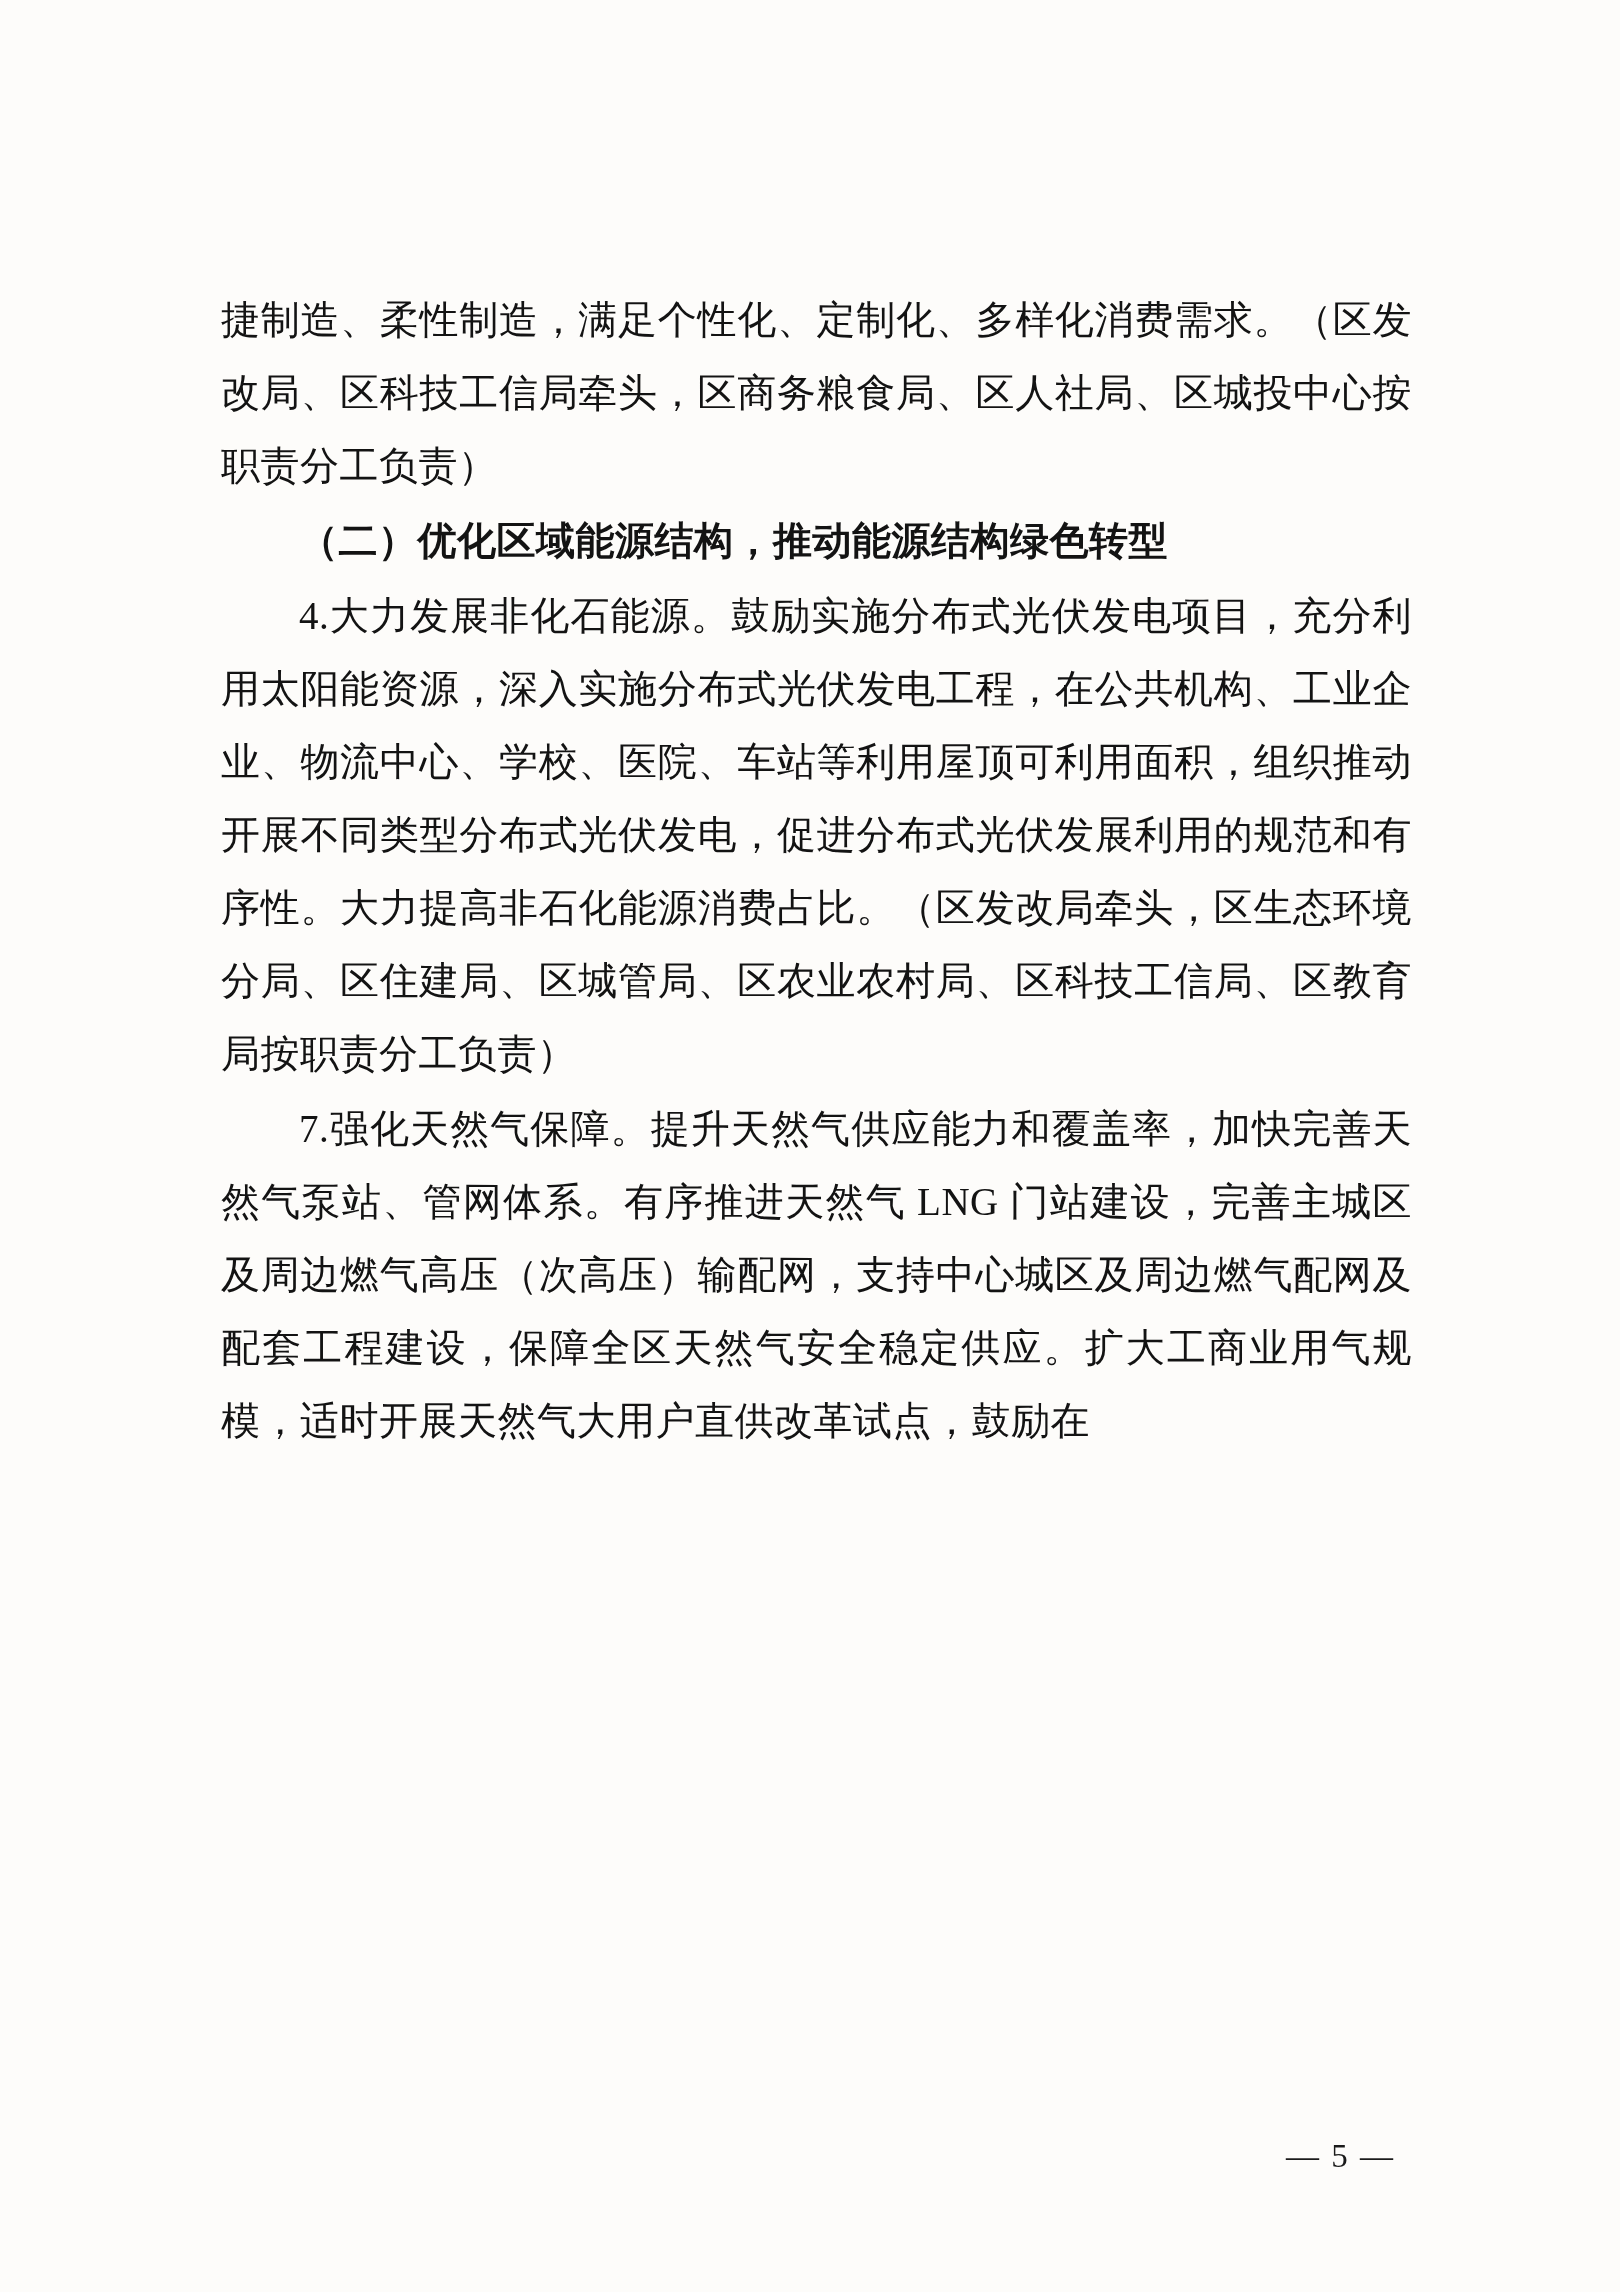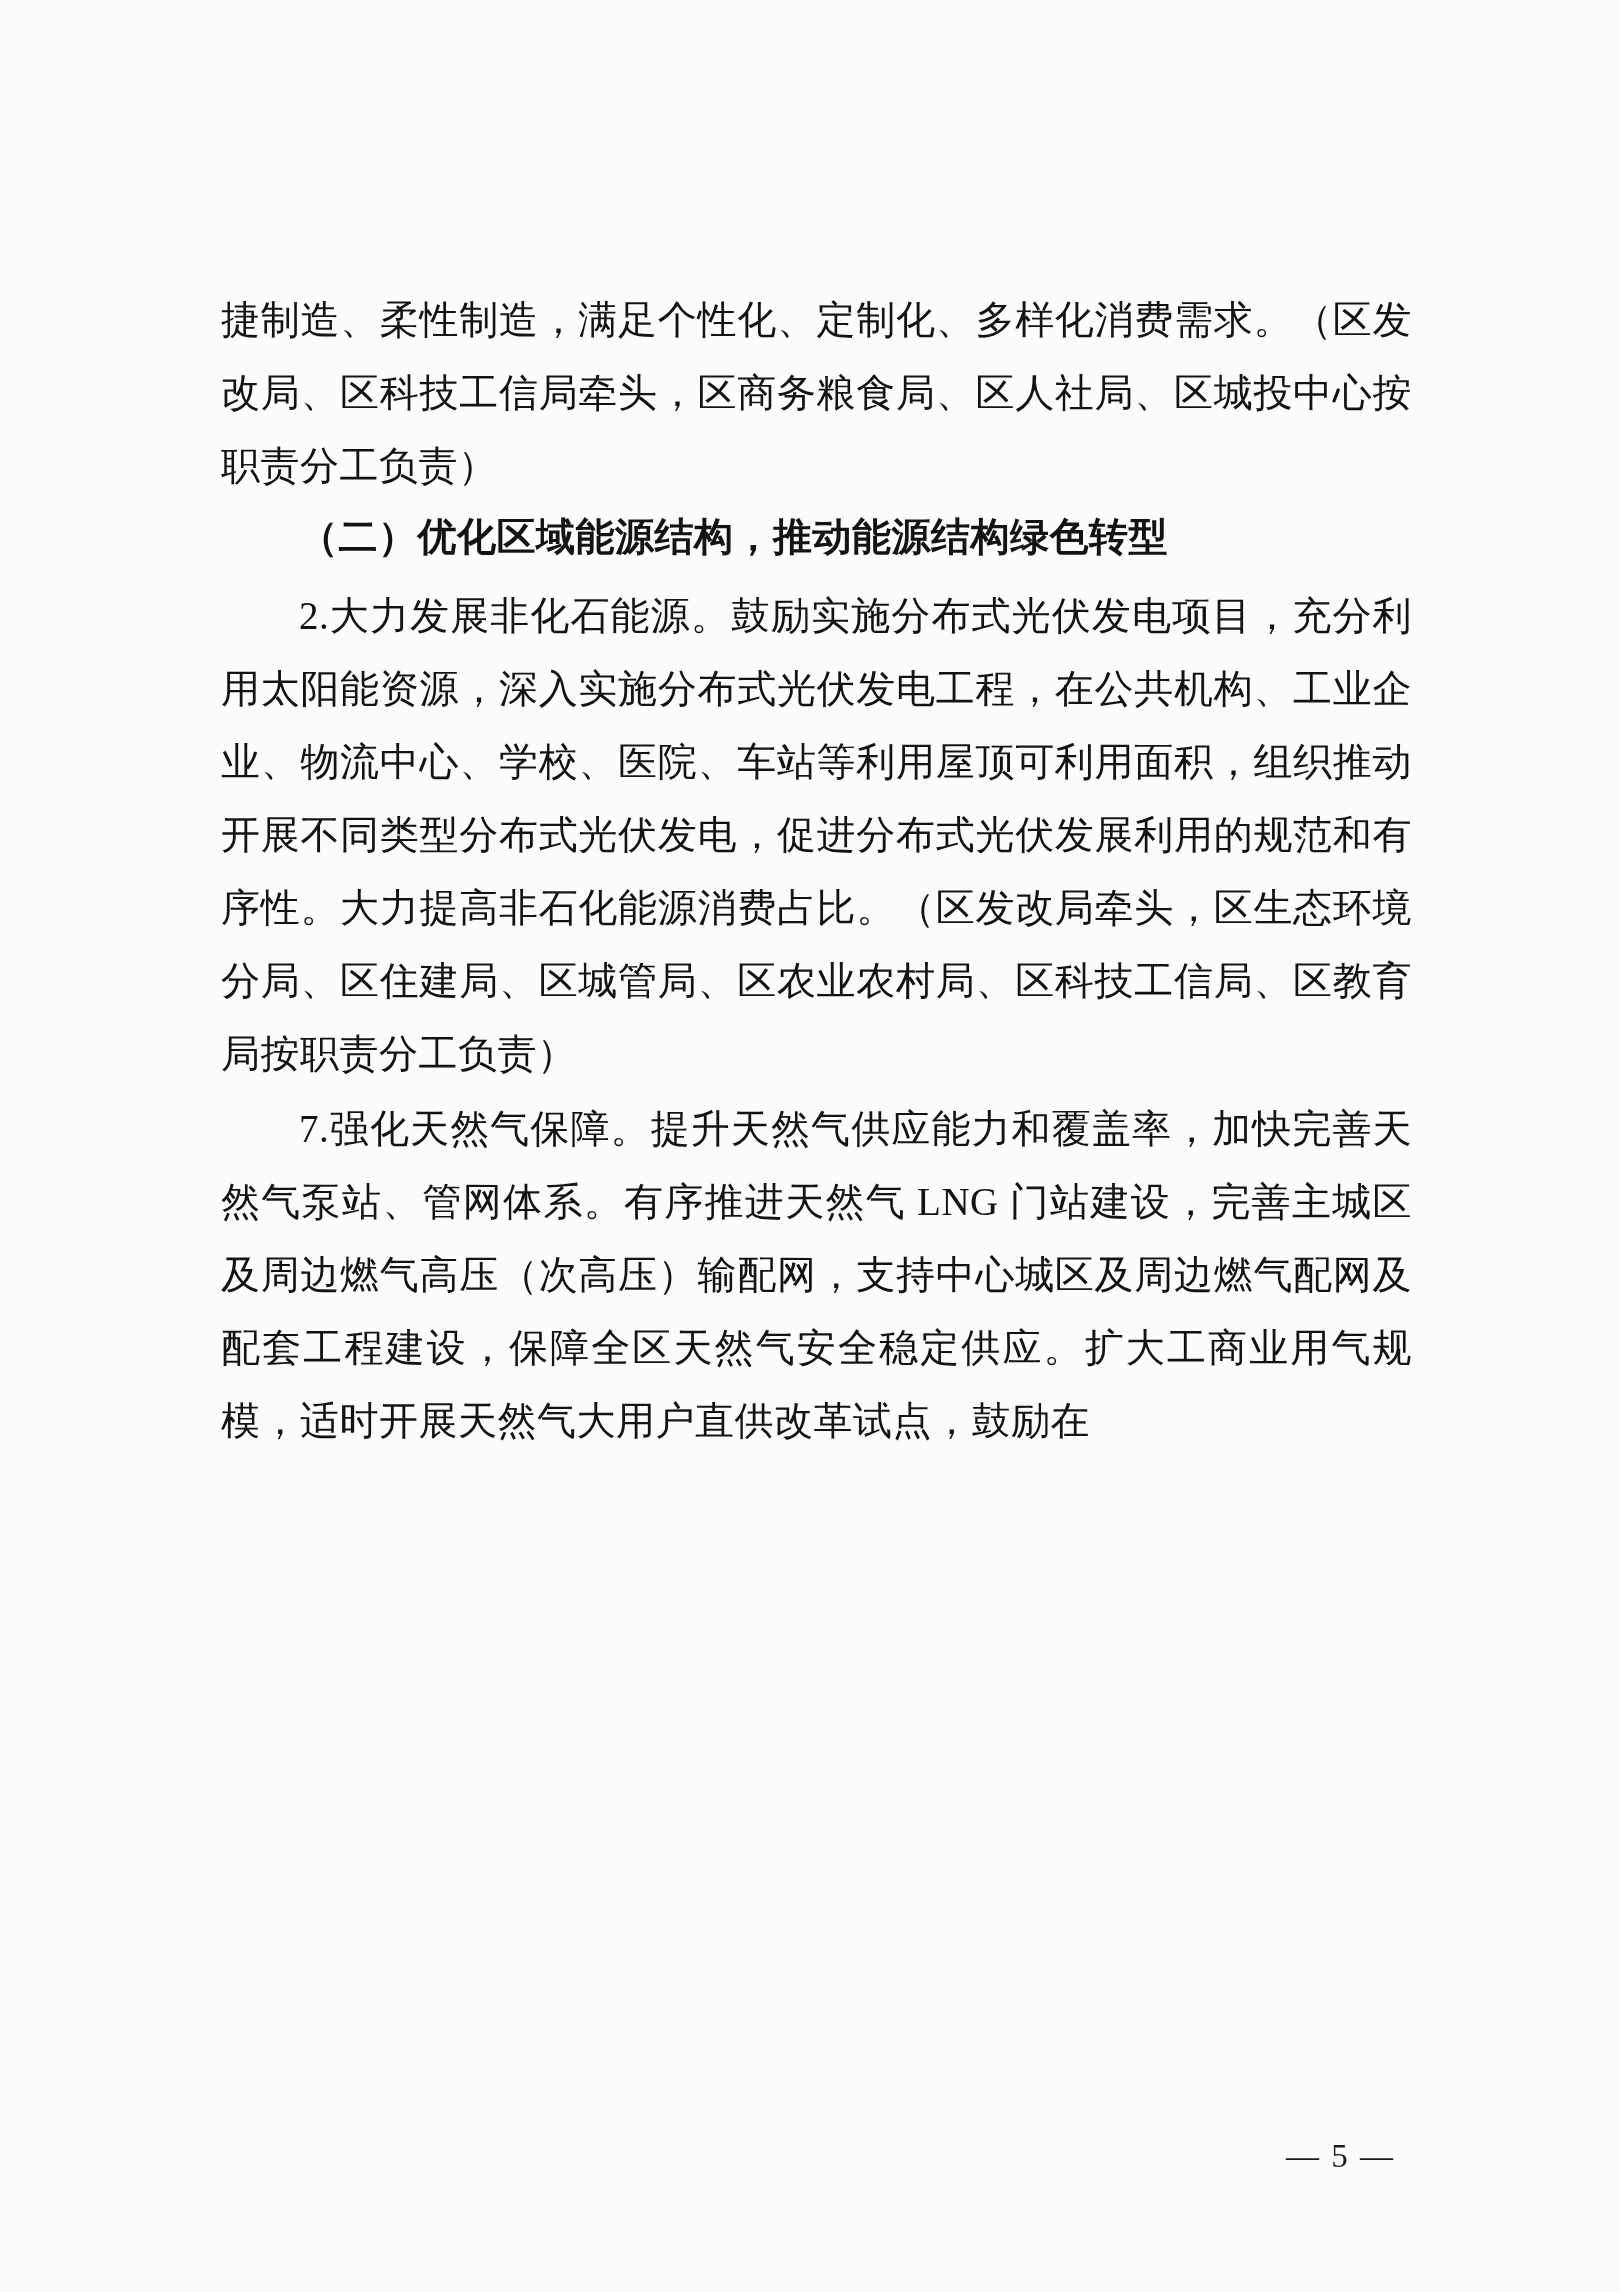--- a/index.html
+++ b/index.html
@@ -35,21 +35,21 @@
     text-indent: 78px;
   }
   .heading {
     font-size: 39px;
     line-height: 73px;
     color: #131313;
     letter-spacing: 0.5px;
     text-indent: 78px;
     margin: 0 0 2px 0;
     font-weight: 600;
-    font-family: Liberation Mono, monospace;
+    font-family: Liberation Sans, sans-serif;
   }
   .footer {
     position: absolute;
     left: 0;
     right: 0;
     bottom: 118px;
     text-align: right;
     padding-right: 225px;
     font-size: 33px;
     color: #1a1a1a;
@@ -61,21 +61,21 @@
 <body>
 
 <div class="page">
   <div class="page-inner">
 
     <p class="para">捷制造、柔性制造，满足个性化、定制化、多样化消费需求。（区发改局、区科技工信局牵头，区商务粮食局、区人社局、区城投中心按职责分工负责）</p>
 
     <p class="heading">（二）优化区域能源结构，推动能源结构绿色转型</p>
 
 
-    <p class="para indent">2.大力发展非化石能源。鼓励实施分布式光伏发电项目，充分利用太阳能资源，深入实施分布式光伏发电工程，在公共机构、工业企业、物流中心、学校、医院、车站等利用屋顶可利用面积，组织推动开展不同类型分布式光伏发电，促进分布式光伏发展利用的规范和有序性。大力提高非石化能源消费占比。（区发改局牵头，区生态环境分局、区住建局、区城管局、区农业农村局、区科技工信局、区教育局按职责分工负责）</p>
+    <p class="para indent">4.大力发展非化石能源。鼓励实施分布式光伏发电项目，充分利用太阳能资源，深入实施分布式光伏发电工程，在公共机构、工业企业、物流中心、学校、医院、车站等利用屋顶可利用面积，组织推动开展不同类型分布式光伏发电，促进分布式光伏发展利用的规范和有序性。大力提高非石化能源消费占比。（区发改局牵头，区生态环境分局、区住建局、区城管局、区农业农村局、区科技工信局、区教育局按职责分工负责）</p>
 
     <p class="para indent">7.强化天然气保障。提升天然气供应能力和覆盖率，加快完善天然气泵站、管网体系。有序推进天然气 LNG 门站建设，完善主城区及周边燃气高压（次高压）输配网，支持中心城区及周边燃气配网及配套工程建设，保障全区天然气安全稳定供应。扩大工商业用气规模，适时开展天然气大用户直供改革试点，鼓励在</p>
 
   </div>
 
   <div class="footer">— 5 —</div>
 </div>
 
 
 </body></html>

